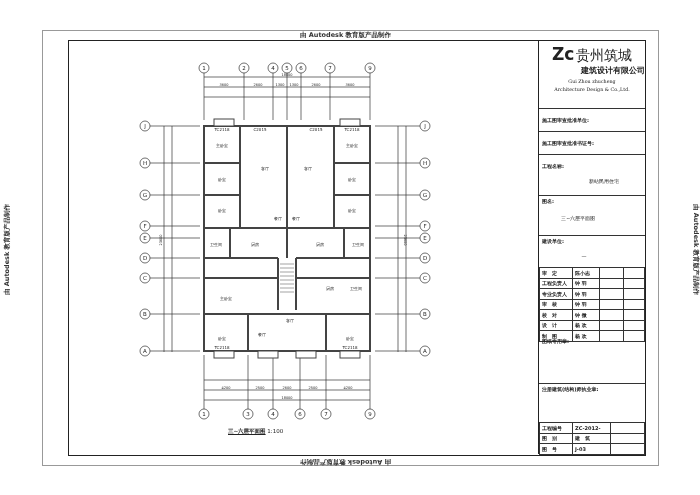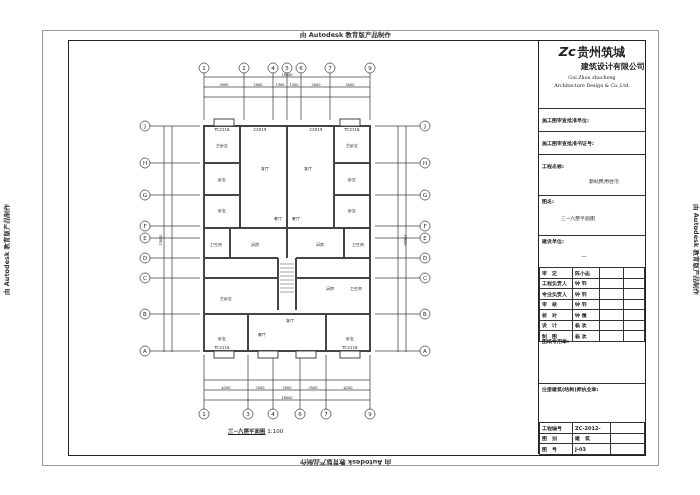--- a/index.html
+++ b/index.html
@@ -11,22 +11,22 @@
   .wm-top{left:300px;top:31px;}
   .wm-bottom{left:300px;top:457px;transform:rotate(180deg);}
   .wm-left{left:-38px;top:245px;transform:rotate(-90deg);}
   .wm-right{left:650px;top:245px;transform:rotate(90deg);}
   
   .tb{left:538px;top:40px;width:106px;height:414px;border-left:1.5px solid #222;font-size:5px;}
   .tb-row{position:absolute;left:0;width:106px;border-bottom:0.8px solid #333;}
   .tb-label{position:absolute;left:3px;top:3px;font-size:5px;font-weight:bold;}
   .tb-val{position:absolute;width:100%;text-align:center;font-size:5px;}
   .logo{text-align:center;}
-  .logo .zc{font-size:13px;font-style:italic;font-weight:bold;}
-  .logo .cn1{font-size:12px;font-weight:bold;text-align:center;}
+  .logo .zc{font-size:17px;font-weight:bold;}
+  .logo .cn1{font-size:14px;font-weight:normal;text-align:center;}
   .logo .cn2{font-size:8px;font-weight:bold;text-align:right;}
   .logo .en{font-size:4.8px;font-family:"DejaVu Serif",serif;}
   table.sig{position:absolute;left:0;border-collapse:collapse;width:106px;font-size:5px;}
   table.sig td{border:0.8px solid #333;height:9.5px;padding:0 2px;font-weight:bold;}
   svg{position:absolute;left:0;top:0;}
   .caption{left:228px;top:428px;font-size:5.5px;}
   .caption .t{text-decoration:underline;font-weight:bold;}
 </style>
 </head>
 <body>

